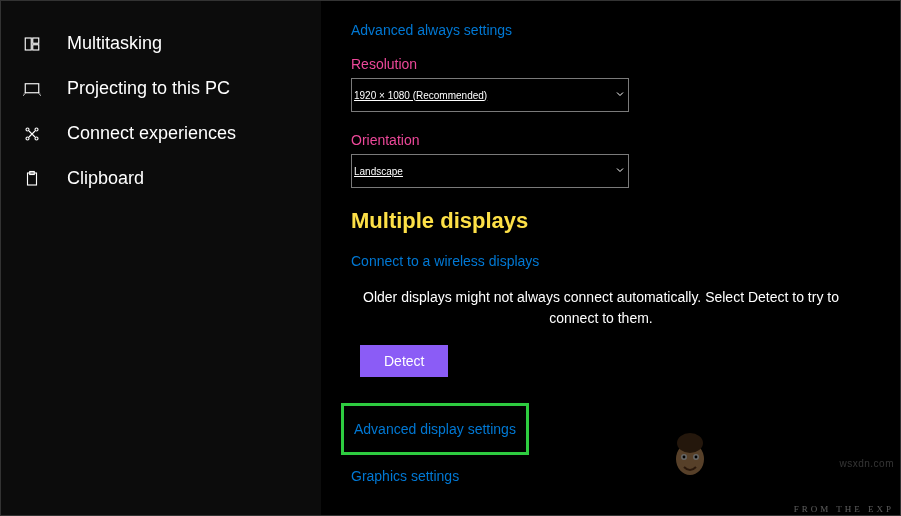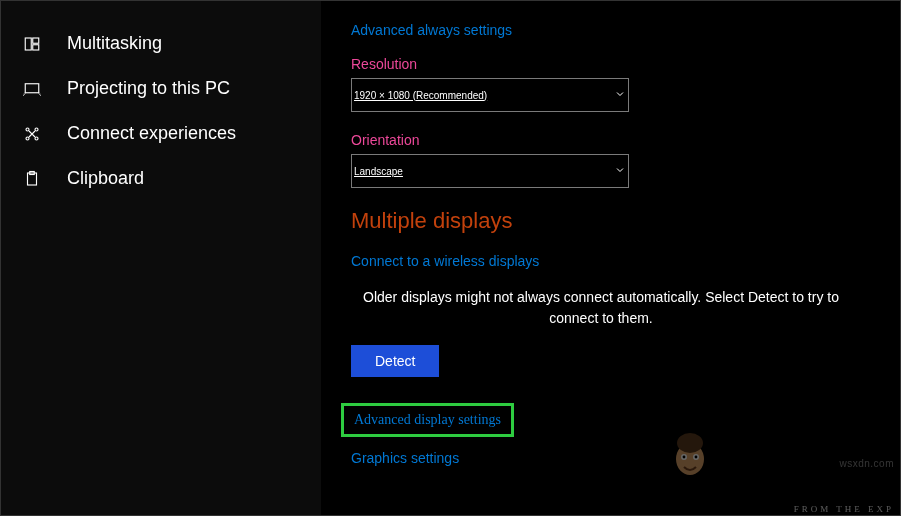--- a/index.html
+++ b/index.html
@@ -56,24 +56,23 @@
     }
     .link {
       color: #0078d4;
       font-size: 14px;
       cursor: pointer;
       display: inline-block;
       margin-bottom: 18px;
     }
     .link.highlighted {
       border: 3px solid #2ecc40;
-      padding: 6px 10px;
+      padding: 15px 10px;
       margin-left: -10px;
       margin-bottom: 12px;
-      font-family: Liberation Serif, serif;
     }
     .field-label {
       font-size: 14px;
       color: #ec4899;
       margin-bottom: 6px;
     }
     .select-box {
       width: 278px;
       height: 34px;
       border: 1px solid #7a7a7a;
@@ -87,41 +86,42 @@
       cursor: pointer;
       margin-bottom: 20px;
       text-decoration: underline;
     }
     .chevron-down svg {
       width: 12px;
       height: 12px;
     }
     .section-heading {
       font-size: 22px;
-      font-weight: 400;
-      color: #c2410c;
+      font-weight: 700;
+      color: #fde047;
       margin-top: 10px;
       margin-bottom: 18px;
     }
     .description {
       font-size: 14px;
       color: #ffffff;
       line-height: 1.5;
       max-width: 500px;
       margin-bottom: 16px;
       text-align: center;
     }
     .button-gray {
-      background: #1d4ed8;
+      background: #8b5cf6;
       color: #fff;
       border: none;
       padding: 8px 24px;
       font-size: 14px;
       cursor: pointer;
       margin-bottom: 26px;
+      margin-left: 9px;
     }
     .watermark {
       position: absolute;
       right: 6px;
       bottom: 2px;
       font-family: Georgia, serif;
       color: rgba(255,255,255,0.4);
       text-align: left;
       line-height: 0.9;
       z-index: 5;

